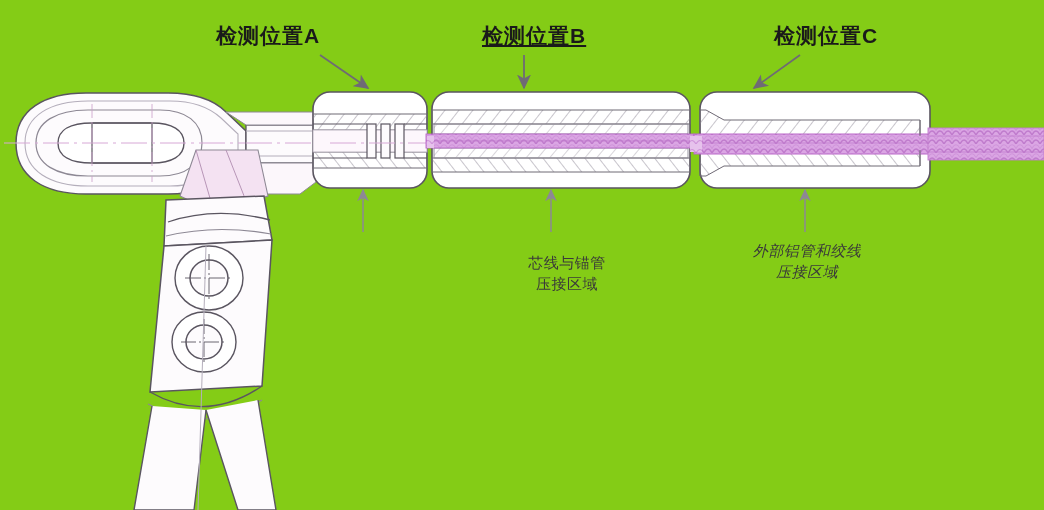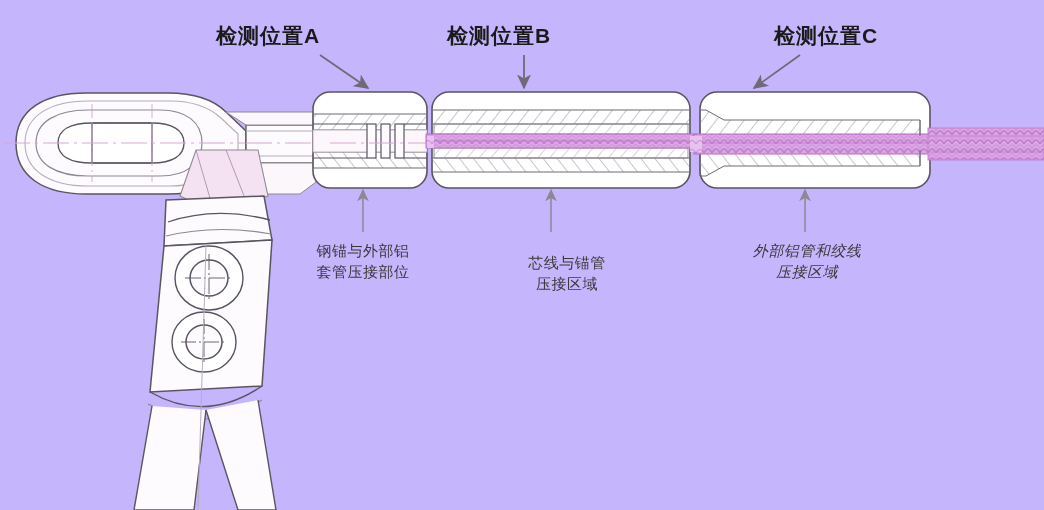--- a/index.html
+++ b/index.html
@@ -8,21 +8,21 @@
     padding: 0;
     background: #ffffff;
   }
   body {
     font-family: "Liberation Sans", "DejaVu Sans", sans-serif;
   }
   #stage {
     position: relative;
     width: 1044px;
     height: 510px;
-    background: #c4b5fd;
+    background: #84cc16;
     overflow: hidden;
   }
   #diagram-svg {
     position: absolute;
     left: 0;
     top: 0;
     width: 1044px;
     height: 510px;
   }
   .lbl {
@@ -37,21 +37,21 @@
   .cap {
     position: absolute;
     color: #3a3a3a;
     text-align: center;
     white-space: pre-line;
     font-size: 15px;
     line-height: 21px;
     letter-spacing: 0.5px;
   }
   #label-a { left: 216px; top: 24px; }
-  #label-b { left: 447px; top: 24px; }
+  #label-b { left: 482px; top: 24px; text-decoration: underline; }
   #label-c { left: 774px; top: 24px; }
   #caption-a { left: 288px; top: 240px; width: 150px; }
   #caption-b { left: 492px; top: 240px; width: 150px; margin-top: 12px; }
   #caption-c { left: 714px; top: 240px; width: 186px; font-style: italic; }
 </style>
 </head>
 <body>
 
 <div id="stage">
 
@@ -219,20 +219,18 @@
       <line x1="363" y1="232" x2="363" y2="190" stroke="#8d8894" stroke-width="1.5" marker-end="url(#arrowheadUp)"></line>
       <line x1="551" y1="232" x2="551" y2="190" stroke="#8d8894" stroke-width="1.5" marker-end="url(#arrowheadUp)"></line>
       <line x1="805" y1="232" x2="805" y2="190" stroke="#8d8894" stroke-width="1.5" marker-end="url(#arrowheadUp)"></line>
     </g>
   </svg>
 
   <div class="lbl" id="label-a">检测位置A</div>
   <div class="lbl" id="label-b">检测位置B</div>
   <div class="lbl" id="label-c">检测位置C</div>
 
-  <div class="cap" id="caption-a">钢锚与外部铝
-套管压接部位</div>
   <div class="cap" id="caption-b">芯线与锚管
 压接区域</div>
   <div class="cap" id="caption-c">外部铝管和绞线
 压接区域</div>
 
 </div>
 
 </body></html>

